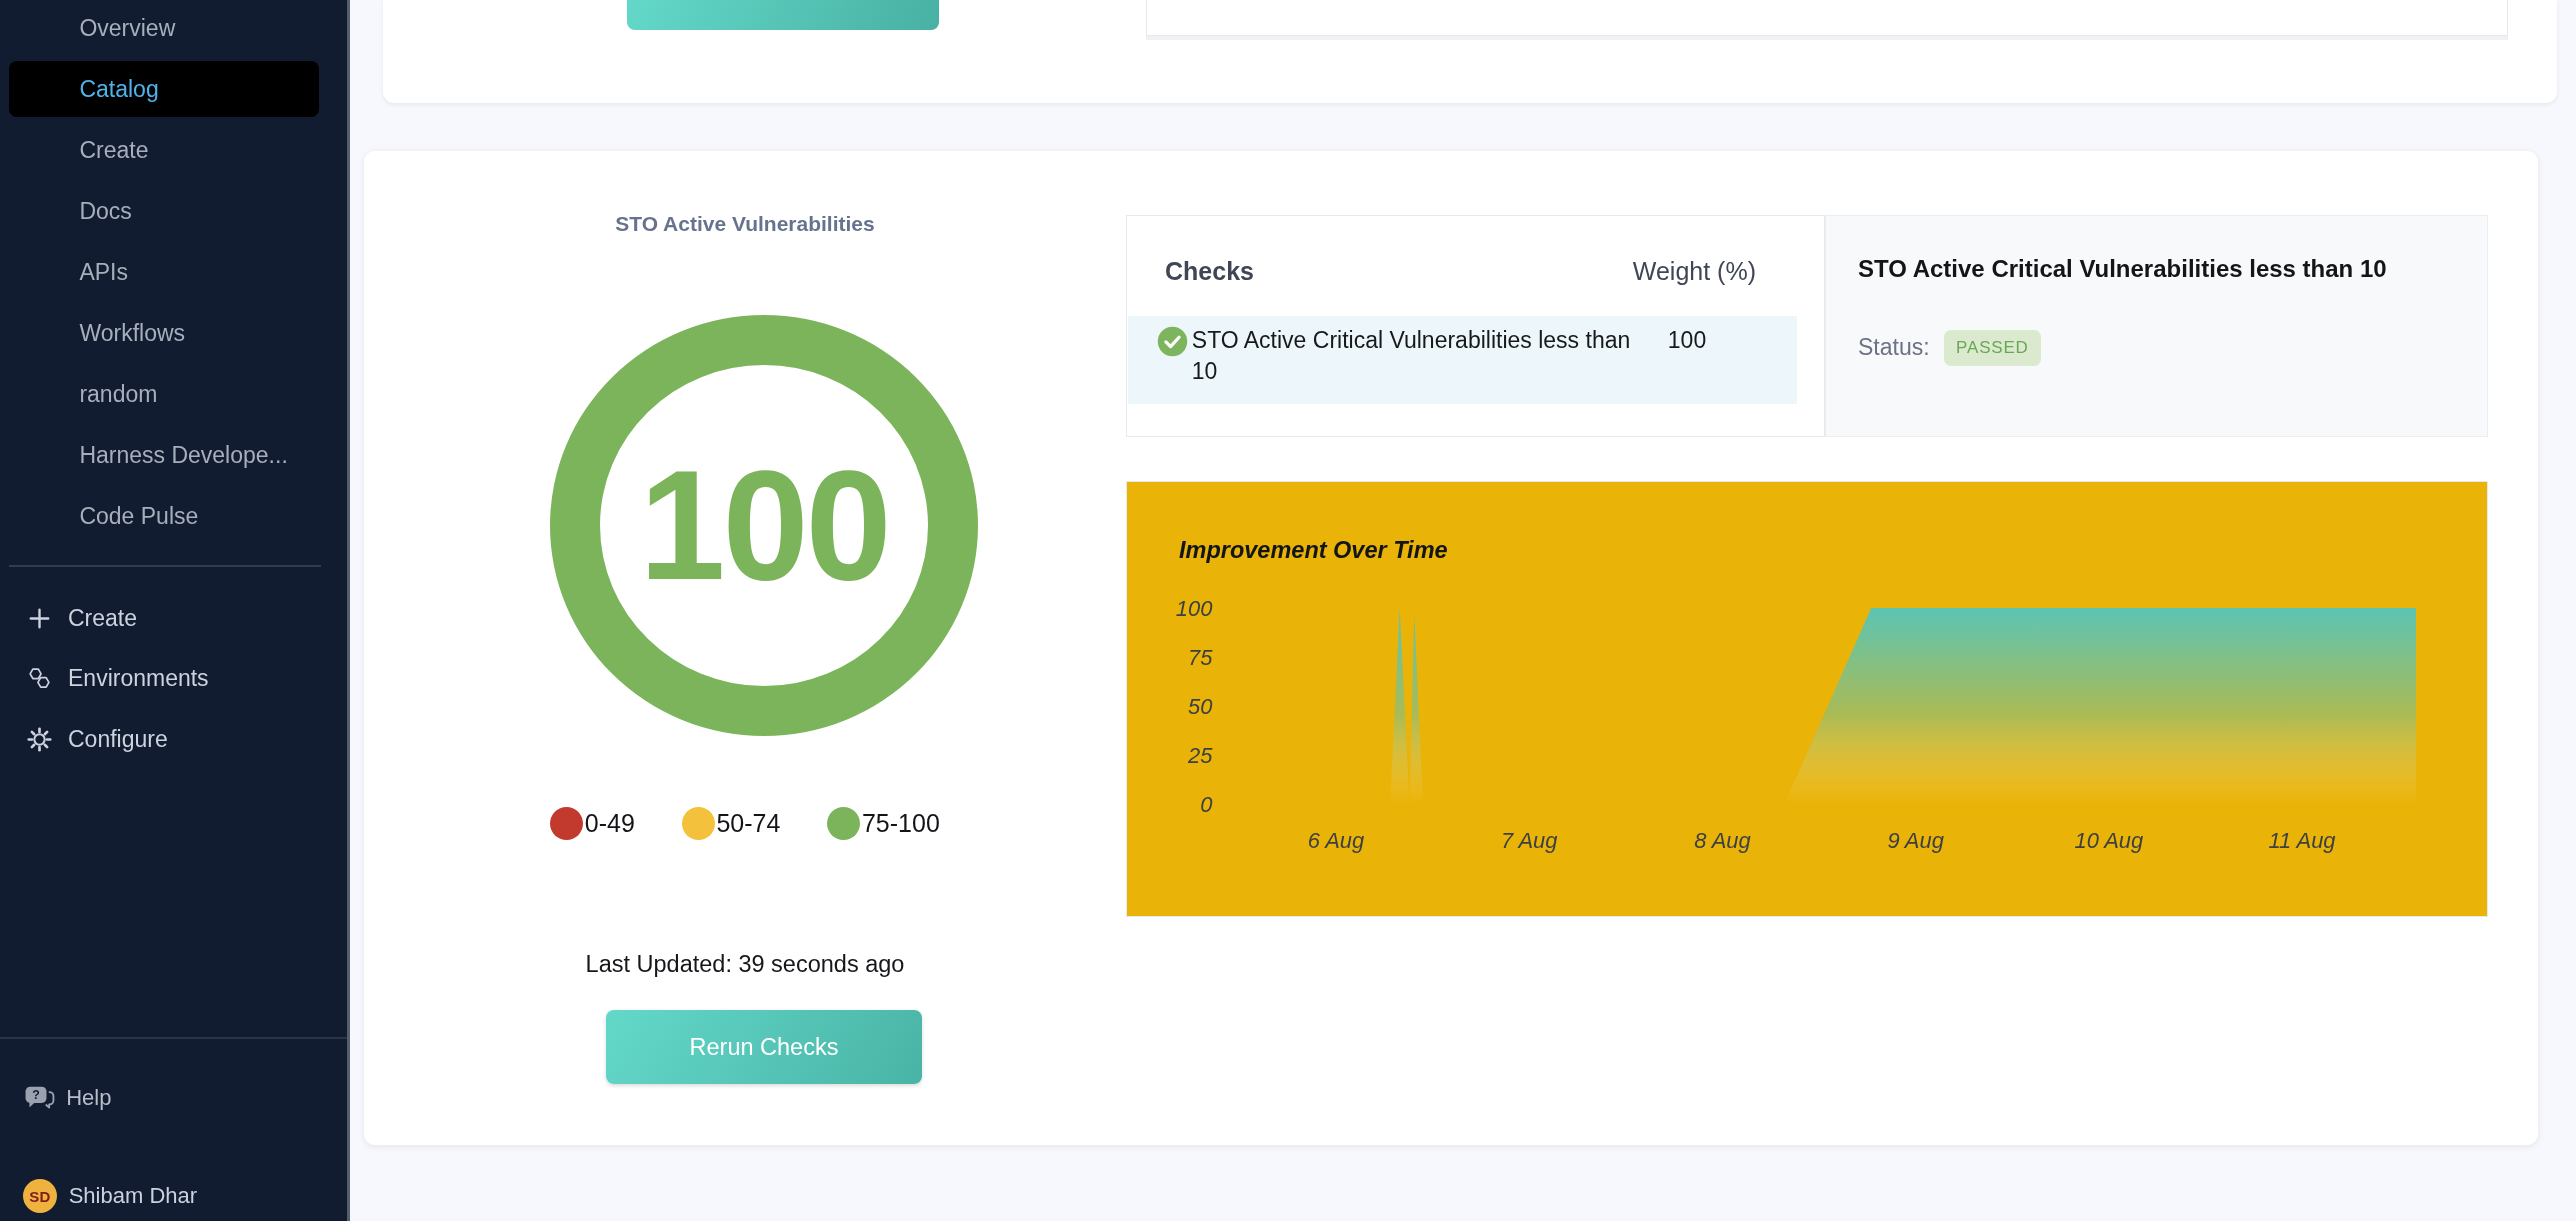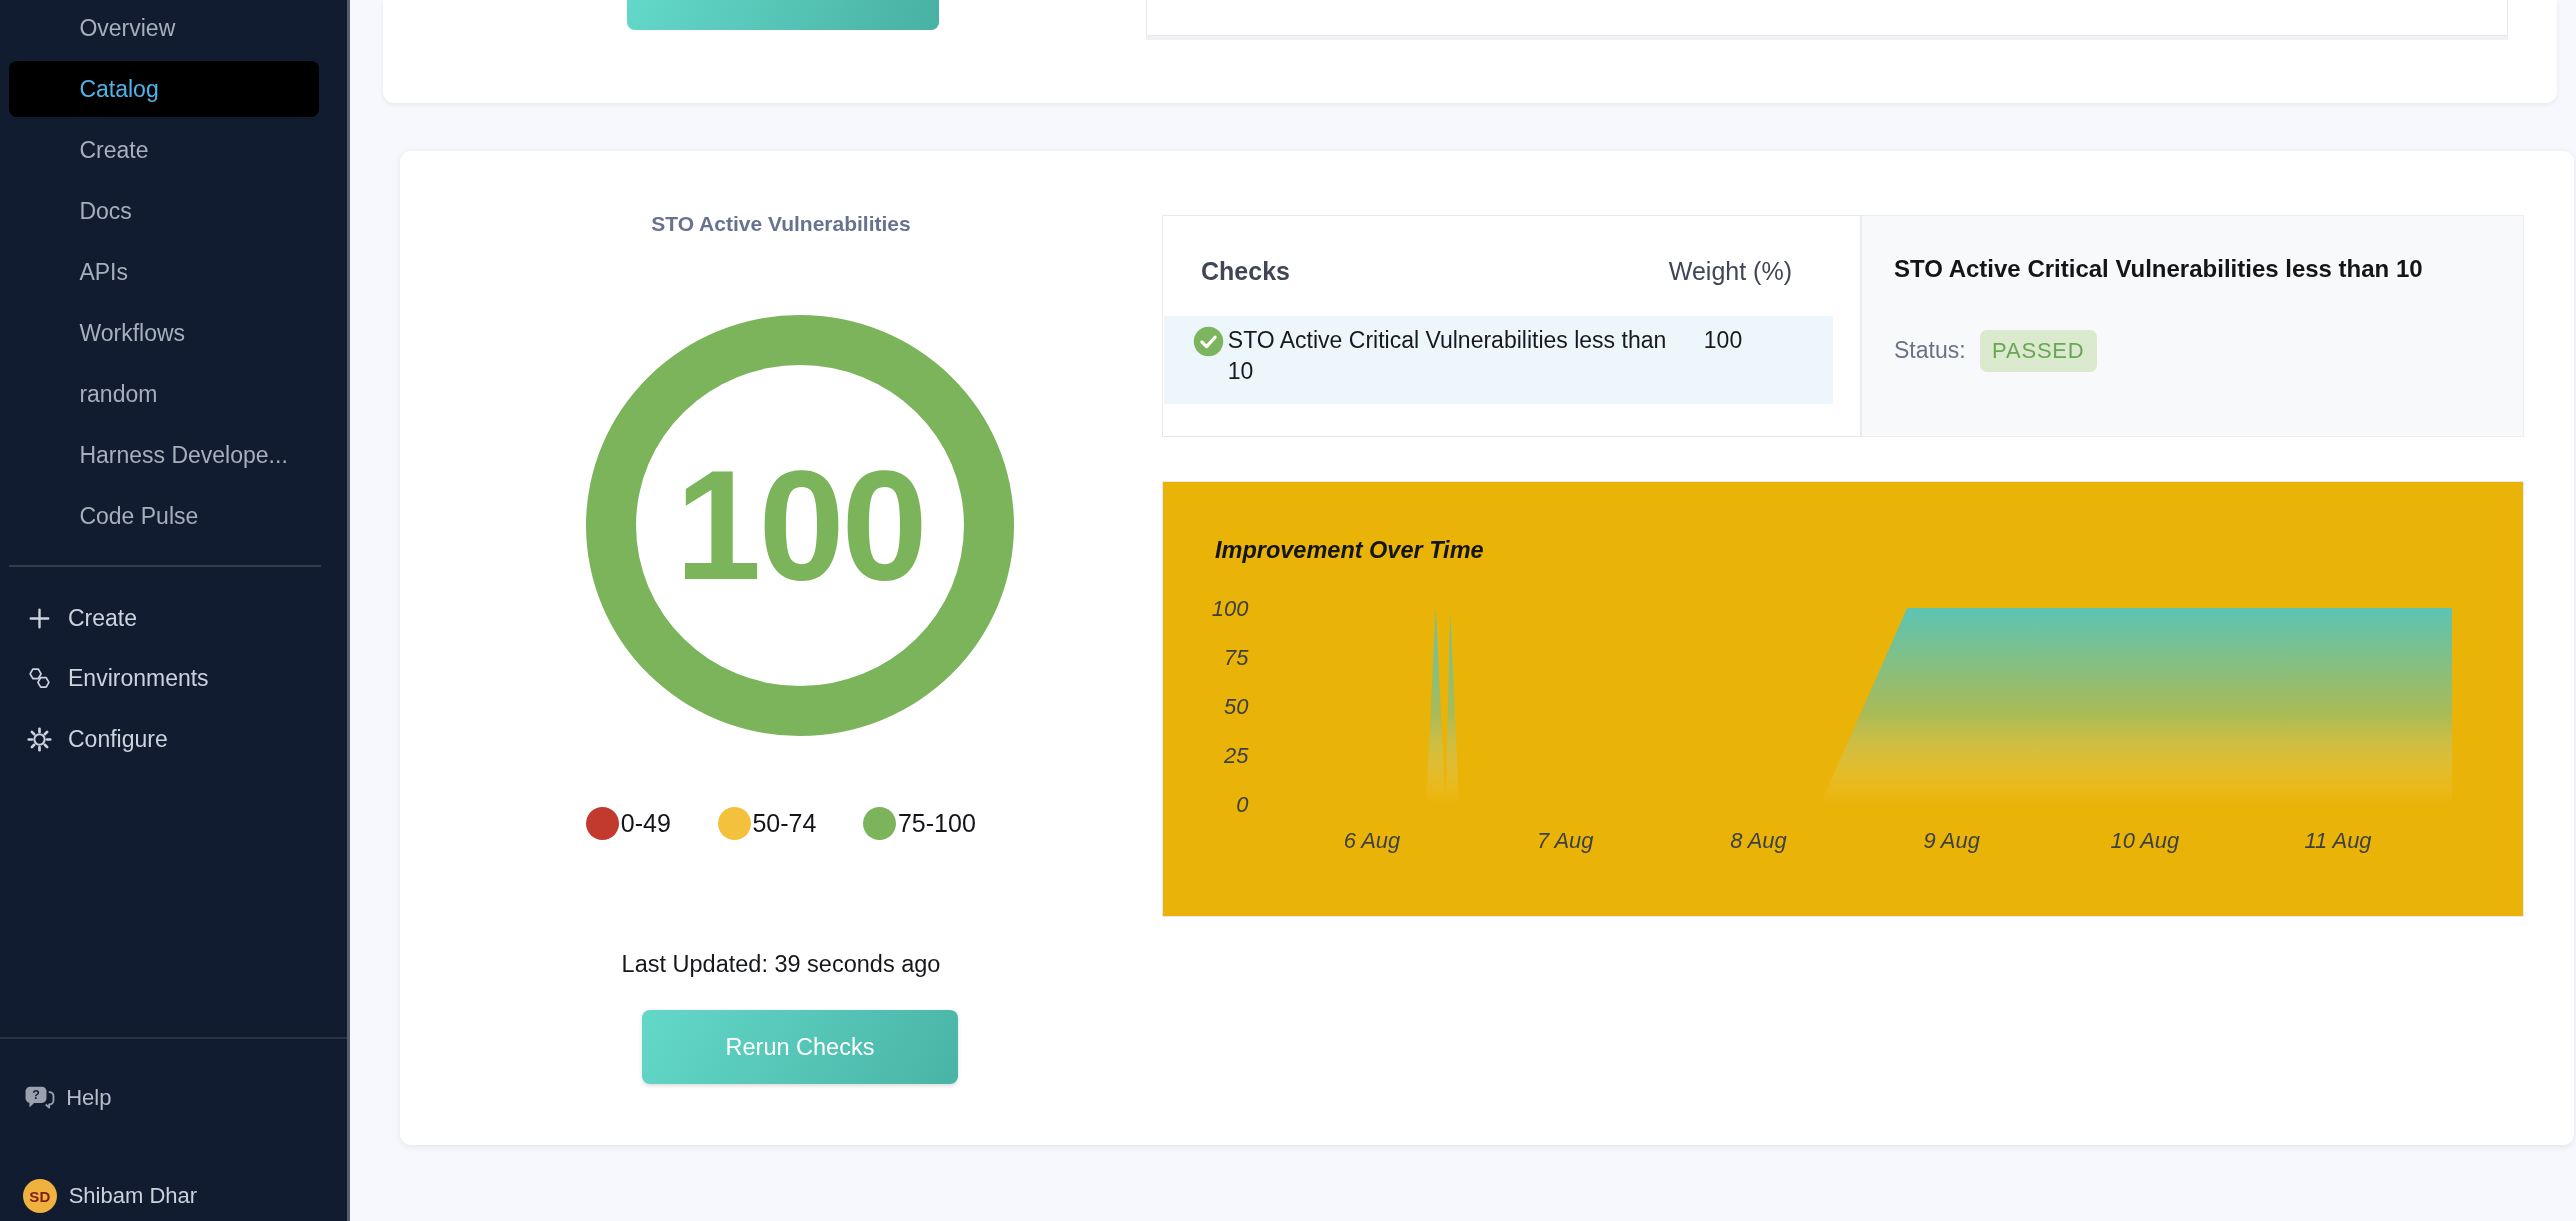--- a/index.html
+++ b/index.html
@@ -34,21 +34,21 @@
 
   
   .top-card{position:absolute;left:383px;top:0;width:2174px;height:103px;background:#ffffff;
     border-radius:0 0 11px 11px;box-shadow:0 1.6px 4.7px rgba(16,24,40,.07);}
   .top-teal{position:absolute;left:244px;top:0;width:312px;height:30px;border-radius:0 0 7.8px 7.8px;
     background:linear-gradient(115deg,#63d8c9 0%,#48b1a3 100%);}
   .top-panel{position:absolute;left:763px;top:0;width:1362px;height:36px;background:#ffffff;
     border:1.6px solid #e6e8eb;border-top:none;box-sizing:border-box;box-shadow:0 3.9px 0 rgba(228,230,235,.55);}
 
   
-  .main-card{position:absolute;left:400px;top:151px;width:2174px;height:994px;background:#ffffff;
+  .main-card{position:absolute;left:364px;top:151px;width:2174px;height:994px;background:#ffffff;
     border-radius:11px;box-shadow:0 1.6px 6.3px rgba(16,24,40,.08);}
 
   
   .gauge-col{position:absolute;left:0;top:0;width:762px;height:994px;}
   .gauge-title{position:absolute;left:0;top:61px;width:100%;text-align:center;
     font-size:21px;font-weight:700;color:#67738e;}
   .ring{position:absolute;left:186px;top:164px;width:428px;height:421px;border:50px solid #7cb45b;
     border-radius:50%;box-sizing:border-box;display:flex;align-items:center;justify-content:center;}
   .ring .score{font-size:155px;font-weight:700;color:#7cb45b;letter-spacing:-3.1px;line-height:1;}
   .legend{position:absolute;left:0;top:656px;width:100%;display:flex;justify-content:center;gap:47px;}
@@ -69,21 +69,21 @@
   .check-row .check-icon{position:absolute;left:29px;top:10.2px;width:31px;height:31px;}
   .check-row .row-name{position:absolute;left:64px;top:8.6px;width:462px;font-size:23px;line-height:31px;color:#17191b;}
   .check-row .row-weight{position:absolute;left:540px;top:8.6px;font-size:23px;line-height:31px;color:#17191b;}
 
   
   .detail-panel{position:absolute;left:1461px;top:64px;width:663px;height:222px;background:#f8f9fb;
     border:1.6px solid #ebedf0;box-sizing:border-box;}
   .detail-title{position:absolute;left:32px;top:39px;width:611px;font-size:24px;font-weight:700;color:#131517;}
   .status-row{position:absolute;left:32px;top:114px;display:flex;align-items:center;gap:14px;}
   .status-lbl{font-size:23px;color:#6b7285;}
-  .status-badge{background:#dbe9ce;color:#68a754;font-size:22px;font-weight:500;letter-spacing:0.8px;
+  .status-badge{background:#dbe9ce;color:#68a754;font-size:17px;font-weight:500;letter-spacing:0.8px;
     padding:7.8px 12.5px;border-radius:7px;}
 
   
   .chart-panel{position:absolute;left:762px;top:330px;width:1362px;height:436px;background:#eab308;
     border:1.6px solid #e7e9ec;box-sizing:border-box;font-style:italic;}
   .chart-title{position:absolute;left:52px;top:55px;font-size:23.5px;font-weight:700;color:#131517;}
   .chart-svg{position:absolute;left:0;top:0;}
   .tick-text{font-family:"Liberation Sans","DejaVu Sans",sans-serif;font-size:28px;fill:#3d4043;}
 </style>
 </head>

